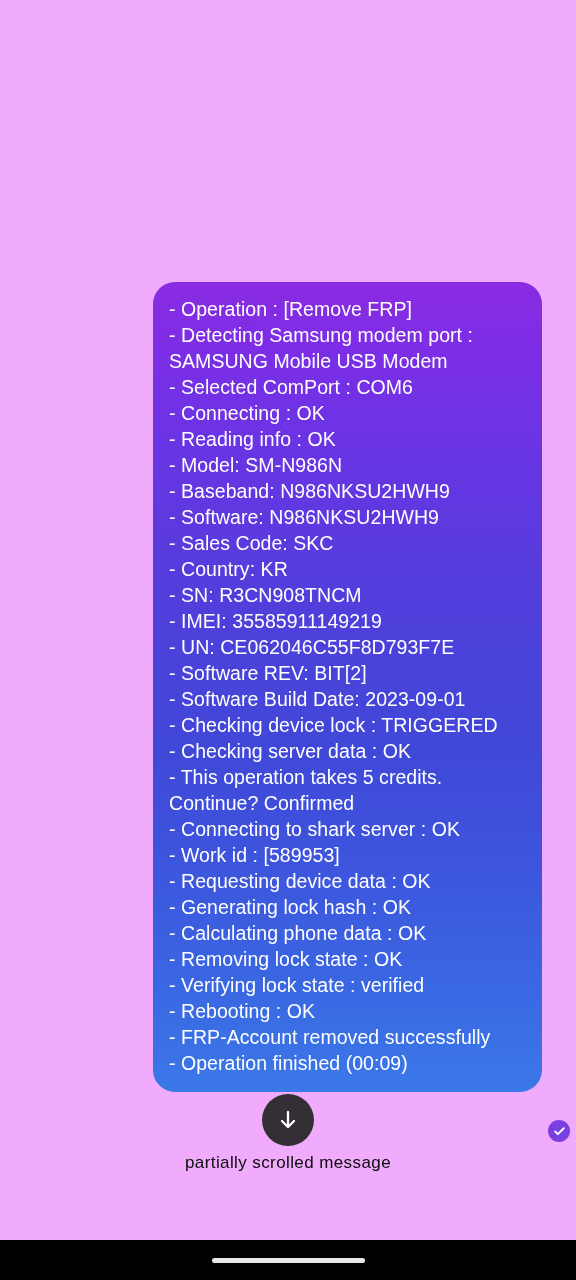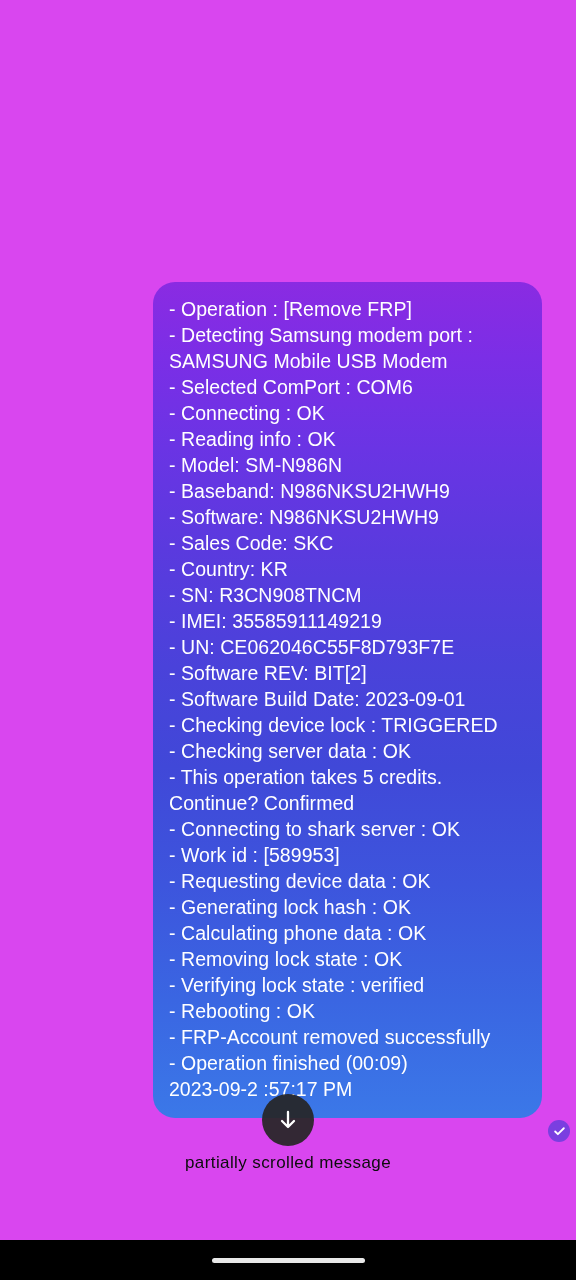--- a/index.html
+++ b/index.html
@@ -6,21 +6,21 @@
   * { margin:0; padding:0; box-sizing:border-box; }
   html, body {
     width:576px; height:1280px;
     background:#000000;
     font-family:"Liberation Sans", sans-serif;
     overflow:hidden;
   }
   .screen {
     position:relative;
     width:576px; height:1280px;
-    background:#d946ef;
+    background:#f0abfc;
   }
 
   
   .chat-area {
     position:absolute;
     left:0; top:0;
     width:576px; height:1240px;
     overflow:hidden;
   }
 
@@ -126,21 +126,20 @@
 </head>
 <body>
 
 <div class="screen">
 
   <div class="chat-area">
 
     <div class="msg-row">
       <div class="bubble">
         <div class="log"><span class="log-line">- Operation : [Remove FRP]</span><span class="log-line">- Detecting Samsung modem port : SAMSUNG Mobile USB Modem</span><span class="log-line">- Selected ComPort : COM6</span><span class="log-line">- Connecting : OK</span><span class="log-line">- Reading info : OK</span><span class="log-line">- Model: SM-N986N</span><span class="log-line">- Baseband: N986NKSU2HWH9</span><span class="log-line">- Software: N986NKSU2HWH9</span><span class="log-line">- Sales Code: SKC</span><span class="log-line">- Country: KR</span><span class="log-line">- SN: R3CN908TNCM</span><span class="log-line">- IMEI: 35585911149219</span><span class="log-line">- UN: CE062046C55F8D793F7E</span><span class="log-line">- Software REV: BIT[2]</span><span class="log-line">- Software Build Date: 2023-09-01</span><span class="log-line">- Checking device lock : TRIGGERED</span><span class="log-line">- Checking server data : OK</span><span class="log-line">- This operation takes 5 credits. Continue? Confirmed</span><span class="log-line">- Connecting to shark server : OK</span><span class="log-line">- Work id : [589953]</span><span class="log-line">- Requesting device data : OK</span><span class="log-line">- Generating lock hash : OK</span><span class="log-line">- Calculating phone data : OK</span><span class="log-line">- Removing lock state : OK</span><span class="log-line">- Verifying lock state : verified</span><span class="log-line">- Rebooting : OK</span><span class="log-line">- FRP-Account removed successfully</span><span class="log-line">- Operation finished (00:09)</span></div>
-        <span class="timestamp">2023-09-2  :57:17 PM</span>
       </div>
     </div>
 
     <div class="faint-row">
       <span class="faint-text">partially scrolled message</span>
     </div>
 
   </div>
 
   <div class="status-badge">

